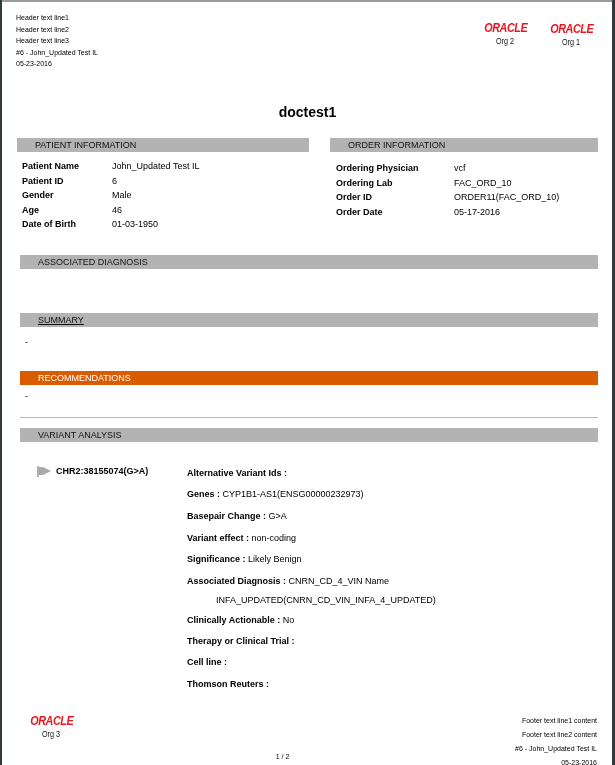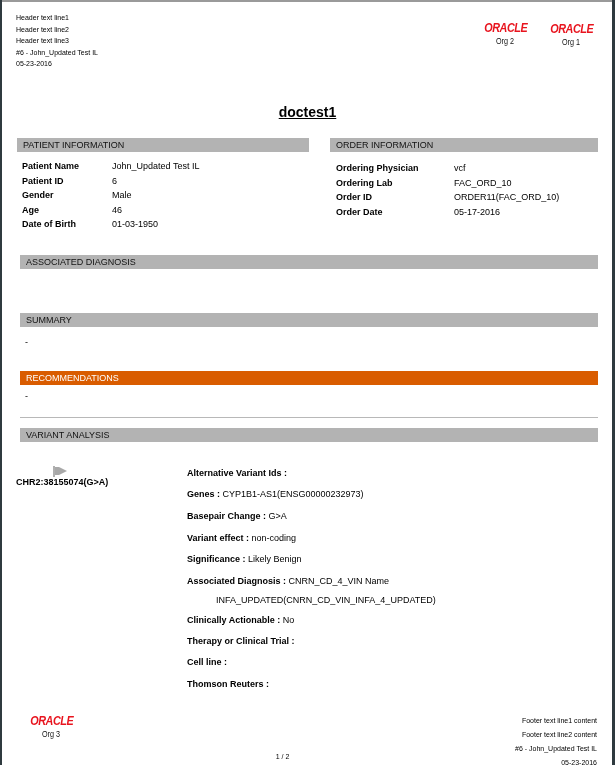--- a/index.html
+++ b/index.html
@@ -10,35 +10,35 @@
   .frame-top { position: absolute; left: 0; top: 0; width: 615px; height: 2px; background: #9a9a9a; }
 
   .hdr-text { position: absolute; left: 16px; top: 12px; font-size: 7px; line-height: 11.5px; }
   .logo { position: absolute; text-align: center; }
   .logo .brand { color: #e8141e; font-weight: bold; font-size: 12px; letter-spacing: -0.5px; transform: scaleX(0.9); display: block; font-style: italic; }
   .logo .org { font-size: 9px; color: #111; display: block; transform: scaleX(0.8); margin-top: 1px; }
   .logo-org2 { left: 482px; top: 21px; width: 46px; }
   .logo-org1 { left: 548px; top: 22px; width: 46px; }
   .logo-org3 { left: 28px; top: 714px; width: 46px; }
 
-  .title { position: absolute; left: 0; width: 615px; top: 104px; text-align: center; font-size: 14px; font-weight: bold; text-decoration: underline; }
+  .title { position: absolute; left: 0; width: 615px; top: 104px; text-align: center; font-size: 14px; font-weight: bold; }
 
-  .bar { position: absolute; height: 14px; background: #b3b3b3; font-size: 9px; line-height: 14px; padding-left: 6px; color: #111; }
+  .bar { position: absolute; height: 14px; background: #b3b3b3; font-size: 9px; line-height: 14px; padding-left: 18px; color: #111; }
   .bar.orange { background: #d95c00; color: #fff; }
 
   .kv { position: absolute; font-size: 9px; line-height: 14px; }
   .kv .row { display: flex; }
   .kv .k { font-weight: bold; }
   .pat .k { width: 90px; }
   .ord .k { width: 118px; }
 
   .dash { position: absolute; font-size: 9px; }
   .hr { position: absolute; left: 20px; width: 578px; height: 1px; background: #b8b8b8; }
 
-  .variant-id { position: absolute; left: 16px; top: 466px; font-size: 9px; font-weight: bold; display: flex; align-items: center; flex-direction: column; }
+  .variant-id { position: absolute; left: 37px; top: 466px; font-size: 9px; font-weight: bold; display: flex; align-items: flex-start; }
   .flag { width: 11px; height: 11px; margin-right: 8px; position: relative; }
   .flag .pole { position: absolute; left: 0; top: 0; width: 2px; height: 11px; background: #b0b0b0; }
   .flag .cloth { position: absolute; left: 2px; top: 1px; width: 0; height: 0; border-top: 4px solid transparent; border-bottom: 4px solid transparent; border-left: 8px solid #a8a8a8; }
   .flag .cloth2 { position: absolute; left: 2px; top: 1px; width: 4px; height: 8px; background: #a8a8a8; }
 
   .vdetails { position: absolute; left: 187px; font-size: 9px; }
   .vline { position: absolute; left: 0; white-space: nowrap; }
   .vline .k { font-weight: bold; }
 
   .footer-text { position: absolute; right: 18px; top: 714px; font-size: 7px; line-height: 14px; text-align: right; }
@@ -113,21 +113,21 @@
       <span>05-17-2016</span>
     </div>
 </div>
 
 <div class="bar" style="left:20px; top:255px; width:578px;">ASSOCIATED DIAGNOSIS</div>
 <div class="kv" style="left:27px; top:278px;">
   <div class="row">
   </div>
 </div>
 
-<div class="bar" style="left:20px; top:313px; width:578px;">SUMMARY</div>
+<div class="bar" style="left:20px; top:313px; width:578px;text-decoration:underline;">SUMMARY</div>
 <div class="dash" style="left:25px; top:337px;">-</div>
 
 <div class="bar orange" style="left:20px; top:365px; width:578px;margin-top:6px;">RECOMMENDATIONS</div>
 <div class="dash" style="left:25px; top:391px;">-</div>
 <div class="hr" style="top:417px;"></div>
 
 <div class="bar" style="left:20px; top:428px; width:578px;">VARIANT ANALYSIS</div>
 
 <div class="variant-id">
   <span class="flag">

